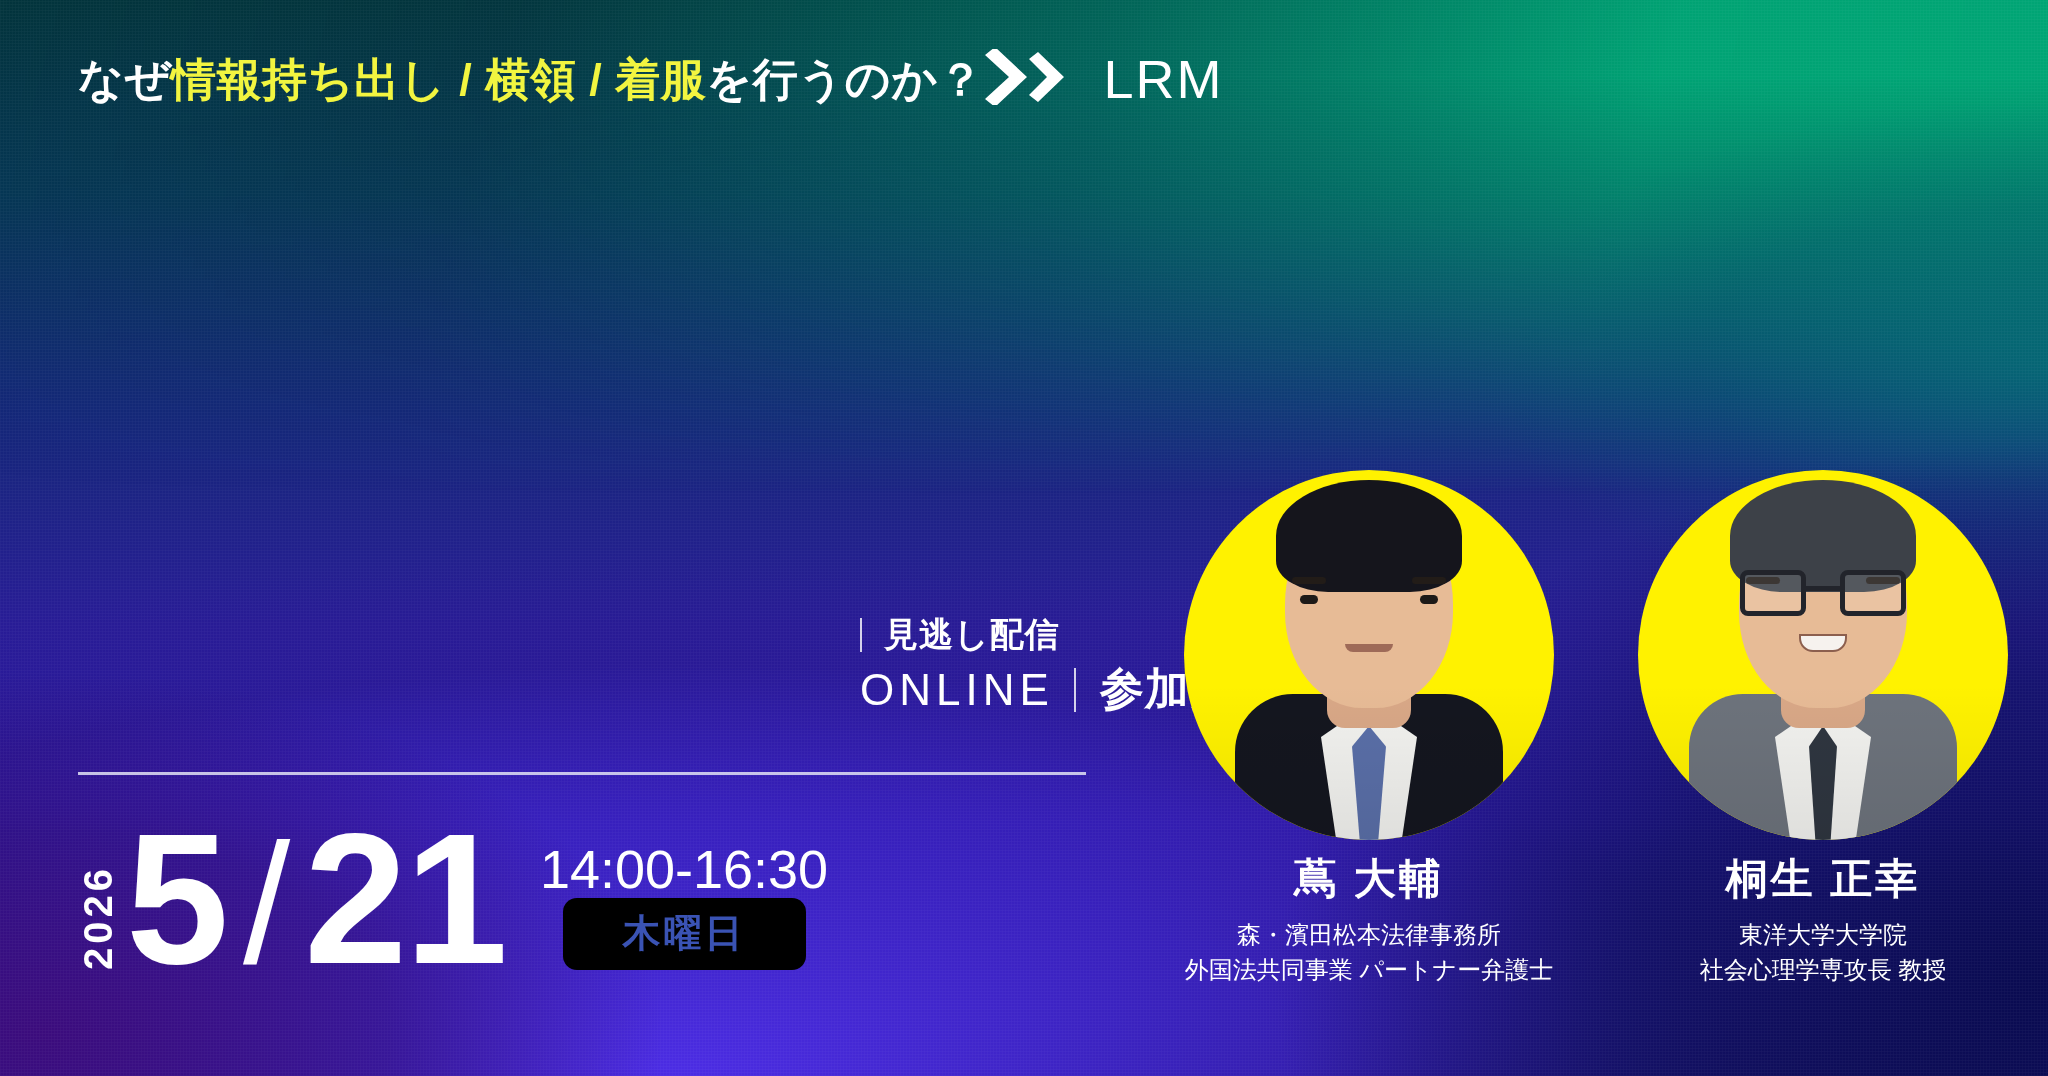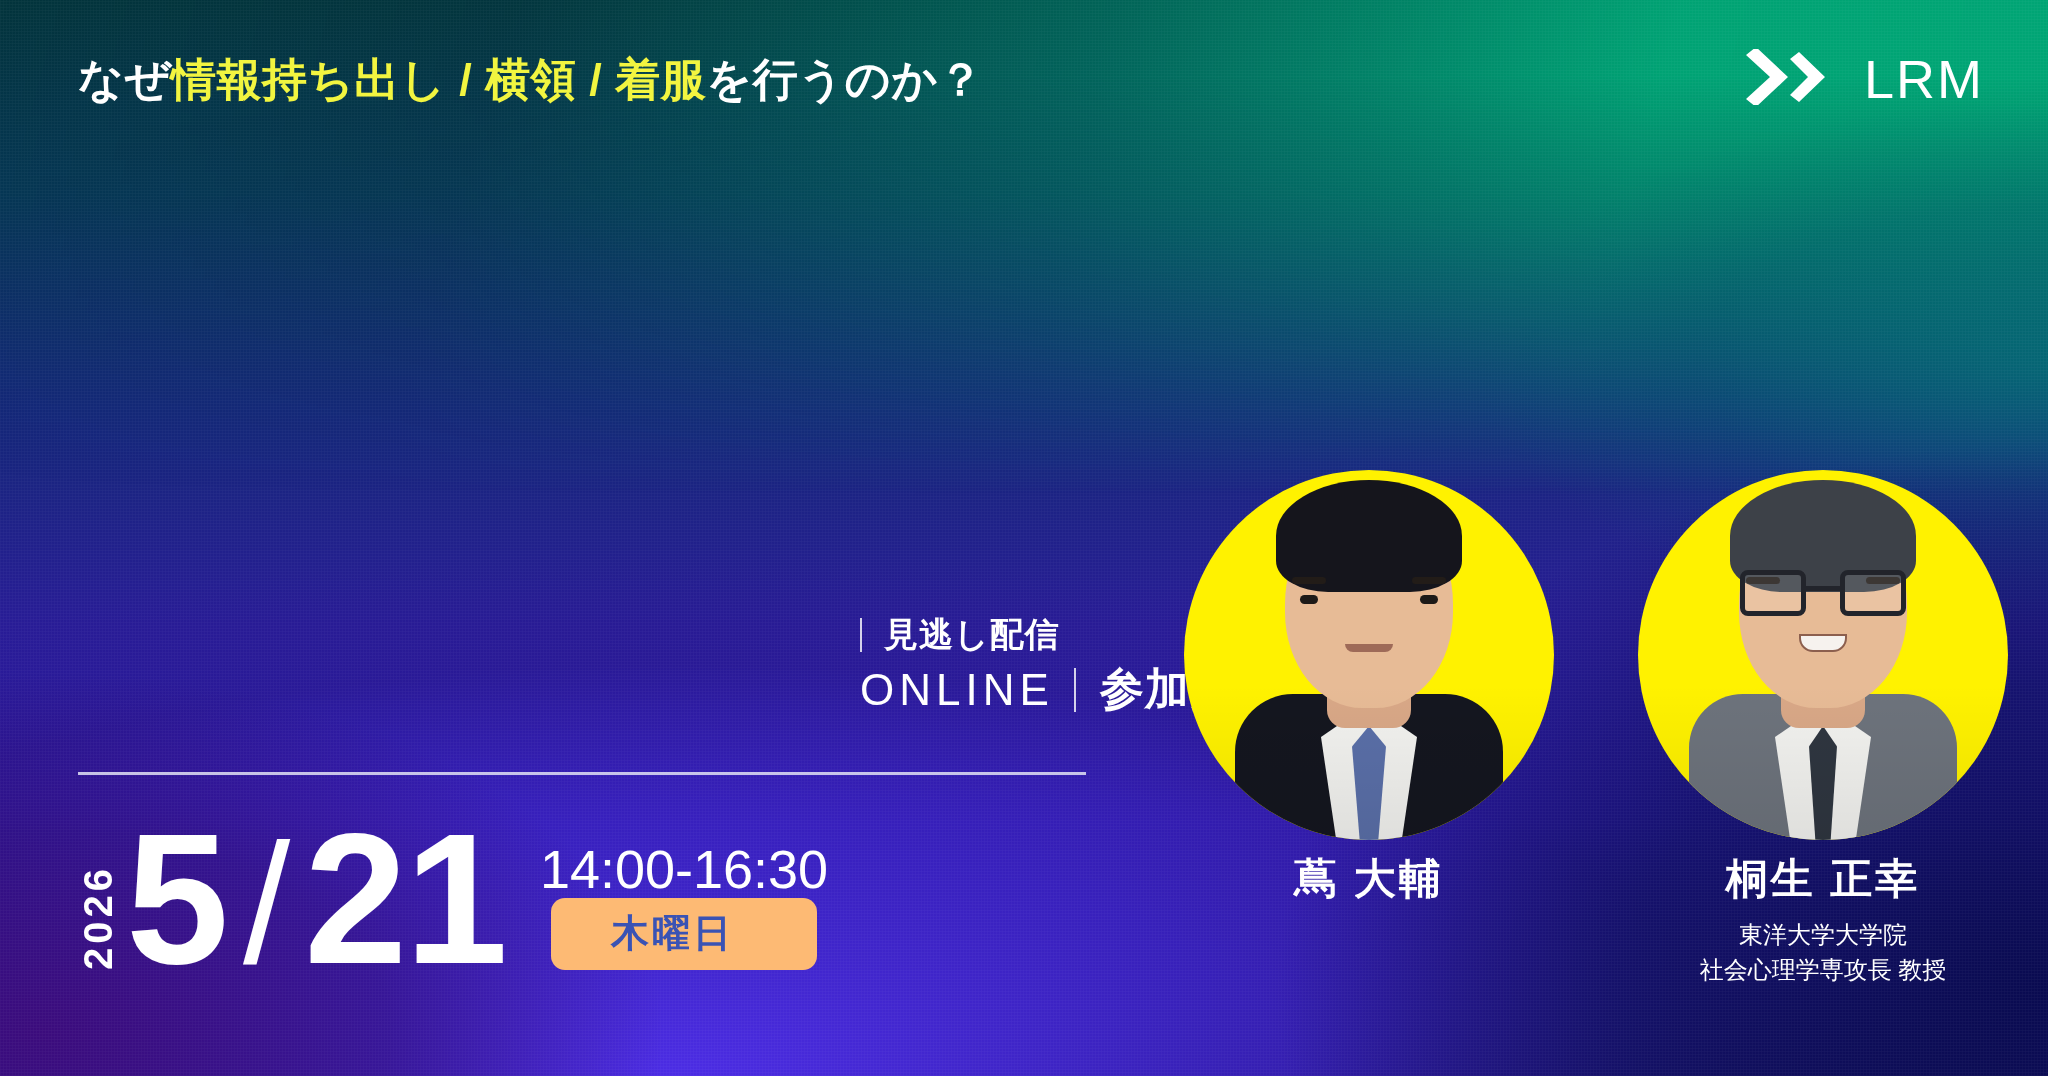--- a/index.html
+++ b/index.html
@@ -84,22 +84,20 @@
     pointer-events: none;
   }
 
   
   .header {
     position: absolute;
     top: 42px; left: 78px; right: 40px;
     height: 74px;
     display: flex;
     align-items: center;
-    justify-content: space-between;
-    gap: 12px;
   }
   .kicker {
     font-size: 45px;
     font-weight: 700;
     letter-spacing: .5px;
     white-space: nowrap;
     line-height: 1;
   }
   .kicker .kw { color: #ffffff; }
   .kicker .ky { color: #f2f540; }
@@ -236,26 +234,26 @@
   }
   .time-text {
     font-size: 54px;
     font-weight: 400;
     letter-spacing: 0px;
     color: #ffffff;
     line-height: 1;
     margin-bottom: 2px;
   }
   .day-pill {
-    background: #fdba74;
+    background: #000000;
     color: #3a53b4;
     font-size: 38px;
     font-weight: 700;
     letter-spacing: 3px;
-    padding: 16px 83px 18px 60px;
+    padding: 16px 60px 18px 60px;
     border-radius: 14px;
     line-height: 1;
   }
 
   
   .speakers {
     position: absolute;
     right: 40px;
     top: 470px;
     display: flex;
@@ -468,20 +466,24 @@
           <div class="p-hair"></div>
           <div class="p-brow l"></div>
           <div class="p-brow r"></div>
           <div class="p-eye l"></div>
           <div class="p-eye r"></div>
           <div class="p-mouth"></div>
         </div>
         <div class="photo-fade"></div>
       </div>
       <div class="speaker-name">蔦 大輔</div>
+      <div class="speaker-affil">
+        <div>森・濱田松本法律事務所</div>
+        <div>外国法共同事業 パートナー弁護士</div>
+      </div>
     </div>
 
     <div class="speaker">
       <div class="avatar">
         <div class="portrait">
           <div class="p-body gray"></div>
           <div class="p-shirt"></div>
           <div class="p-tie dark"></div>
           <div class="p-neck"></div>
           <div class="p-head"></div>

